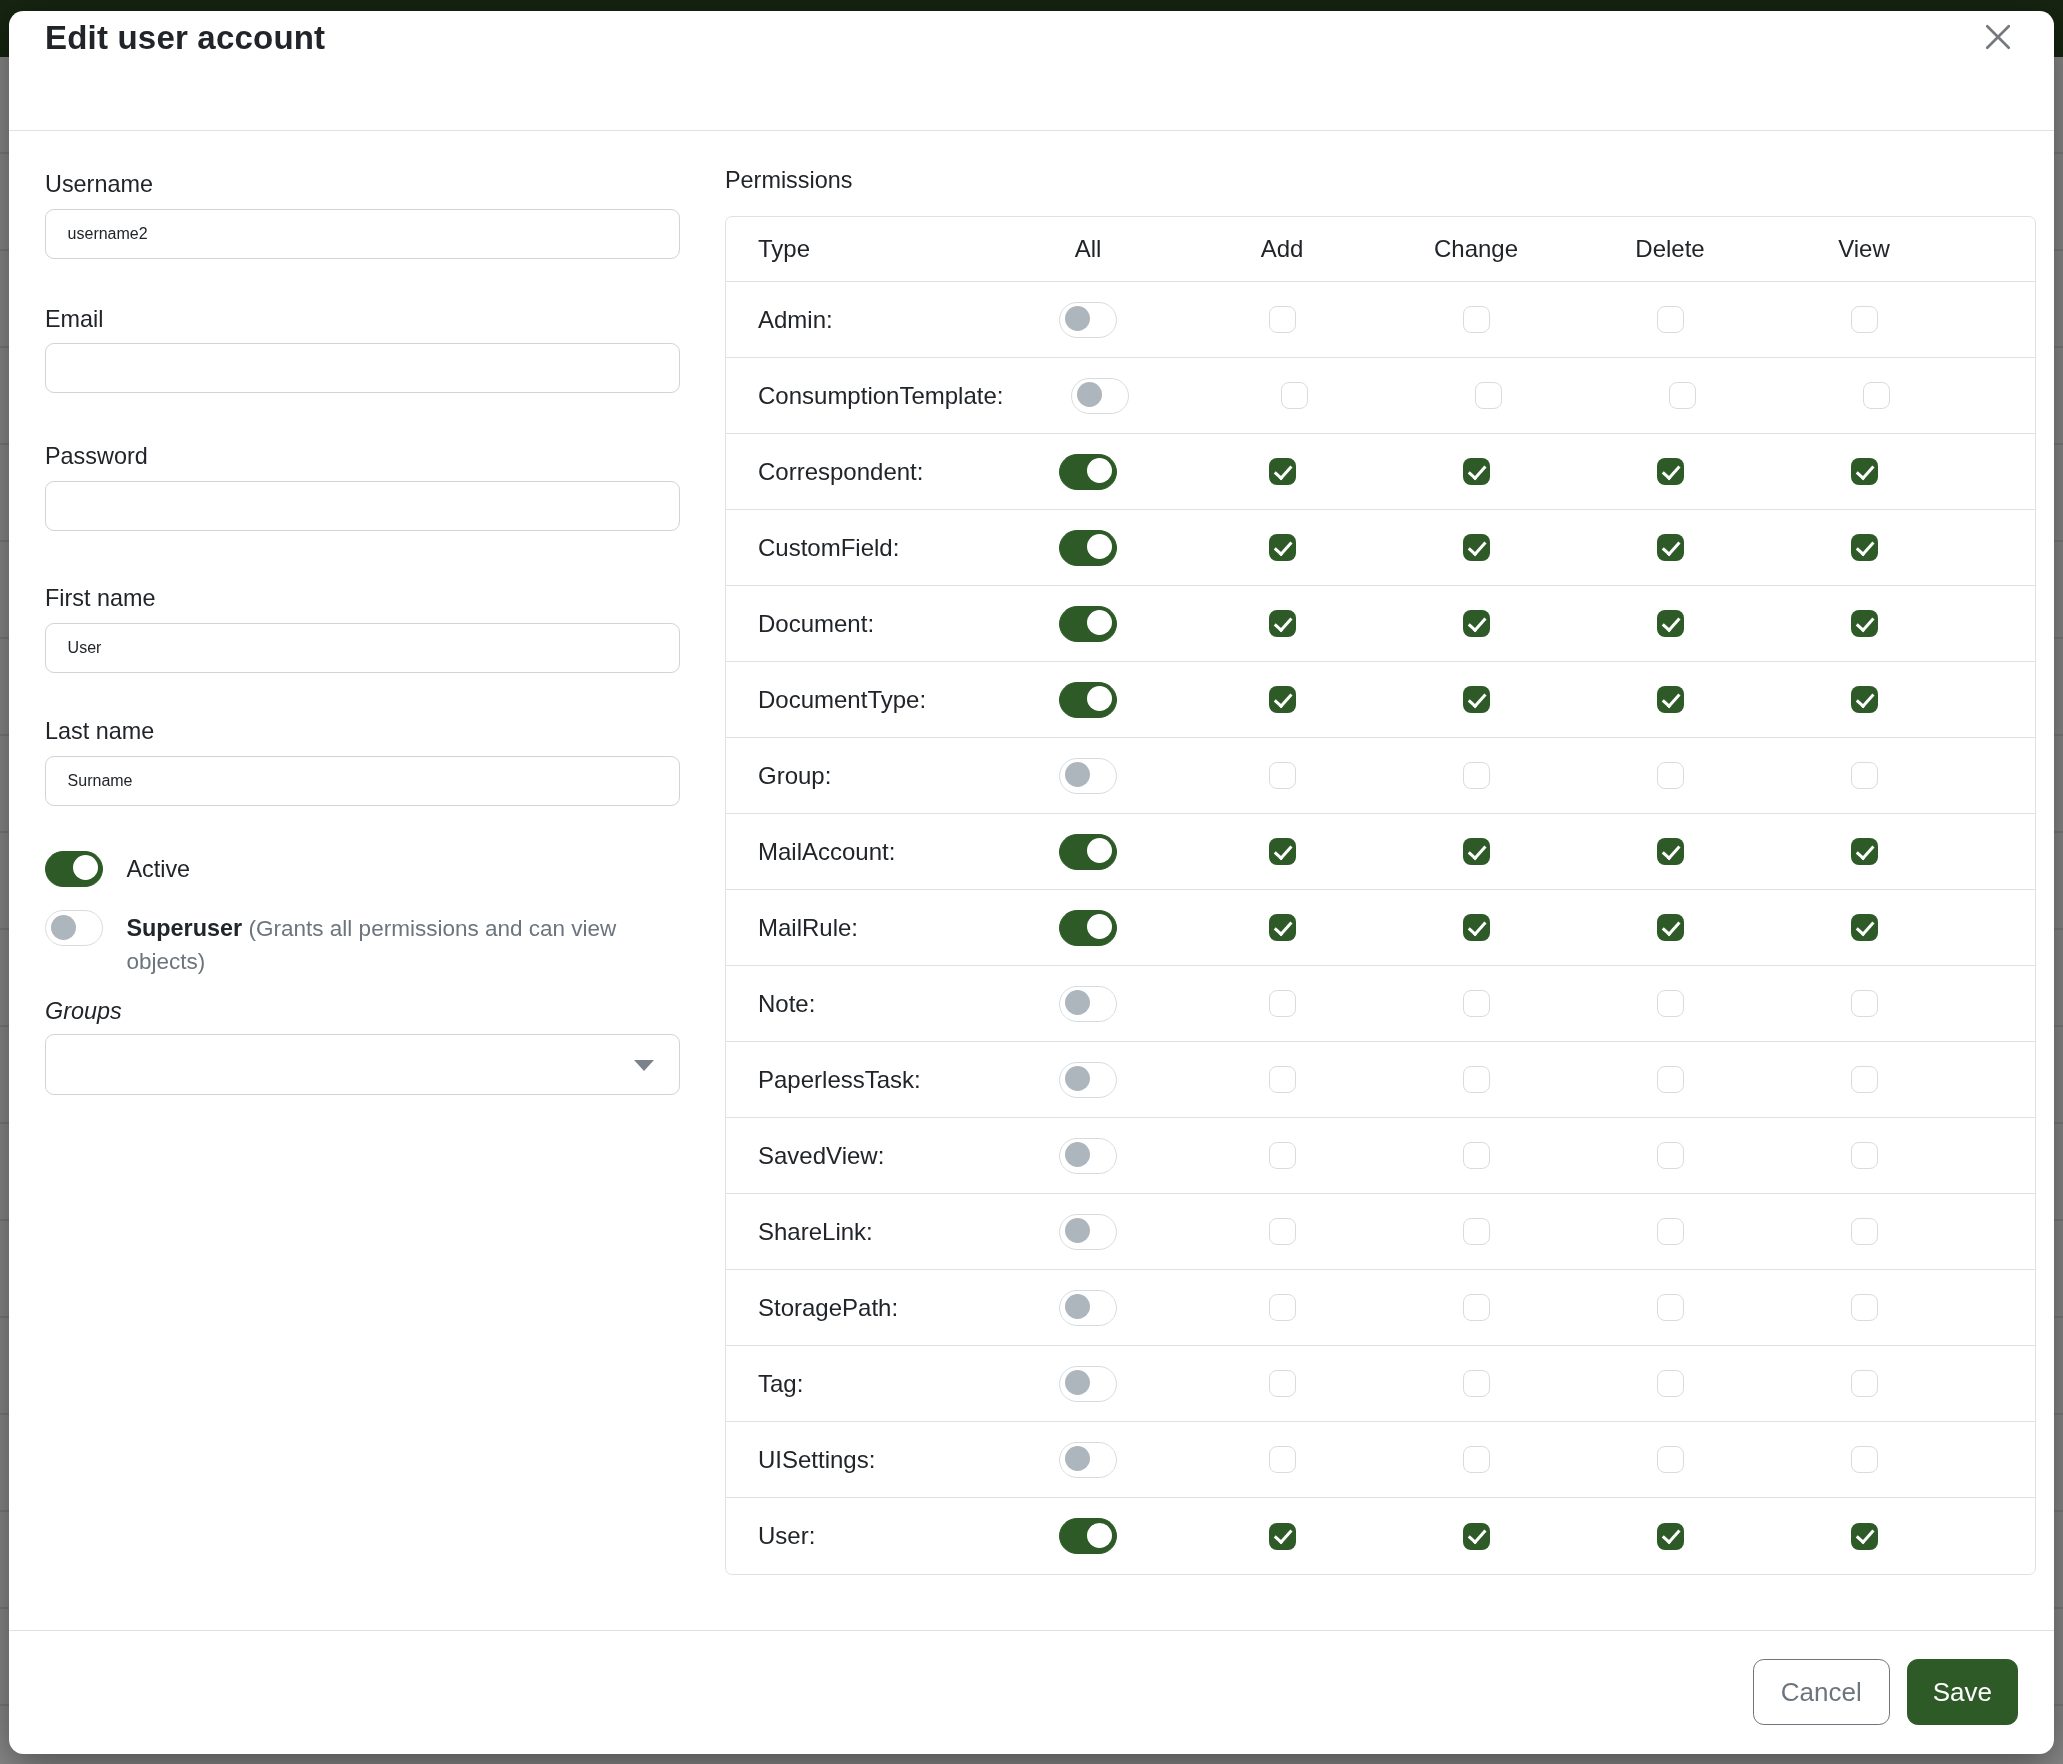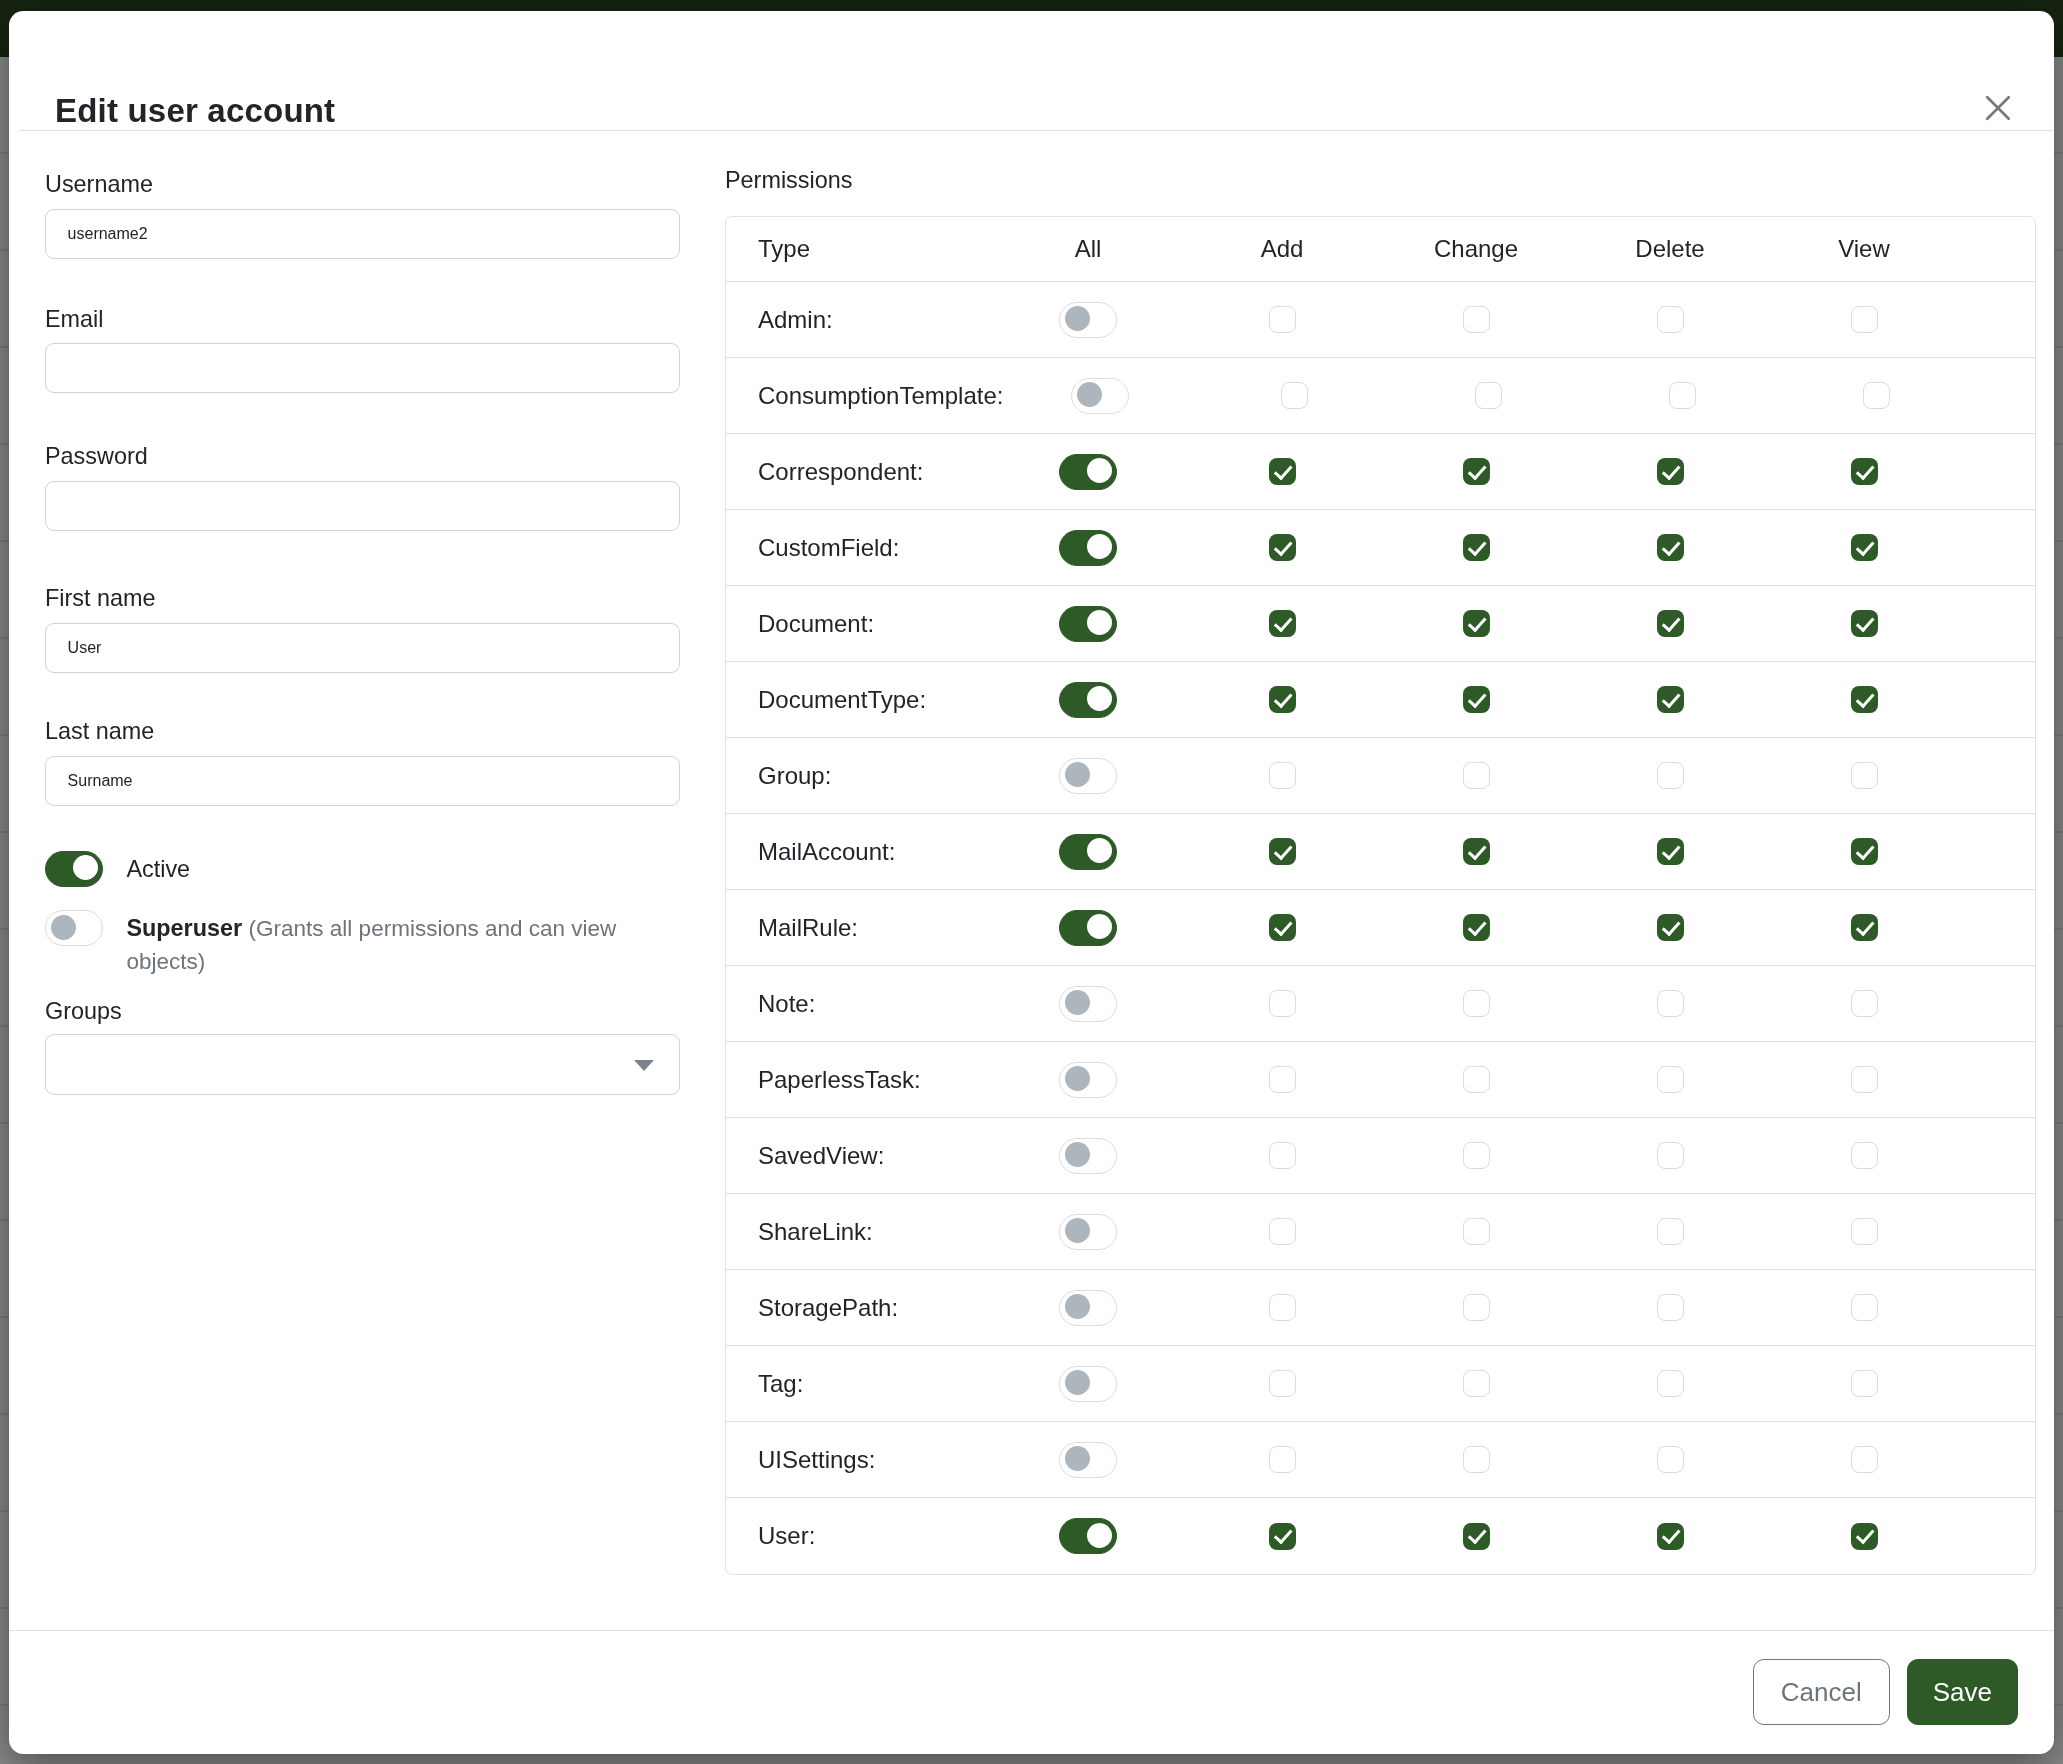--- a/index.html
+++ b/index.html
@@ -16,22 +16,22 @@
   }
   *{margin:0;padding:0;box-sizing:border-box;}
   html,body{width:2063px;height:1764px;overflow:hidden;}
   body{font-family:"Liberation Sans",sans-serif;background:var(--backdrop-gray);position:relative;}
   .backdrop-top{position:absolute;top:0;left:0;right:0;height:57px;background:var(--backdrop-top);}
   .backdrop-page{position:absolute;top:57px;left:0;right:0;bottom:0;
     background:repeating-linear-gradient(to bottom,var(--backdrop-gray) 0 95px,var(--backdrop-line) 95px 97px);}
   
   .modal{position:absolute;left:9px;top:10.8px;width:2045px;height:1743px;background:#fff;
     border-radius:14.4px;box-shadow:0 10.8px 43px rgba(0,0,0,.45);display:flex;flex-direction:column;}
-  .modal-header{height:120px;flex:0 0 120px;display:flex;align-items:flex-end;padding:0 36px;
-    border-bottom:1.8px solid var(--border);margin-left:10px;}
+  .modal-header{height:120px;flex:0 0 120px;display:flex;align-items:flex-start;padding:8px 36px;
+    border-bottom:1.8px solid var(--border);}
   .modal-title{font-size:33px;font-weight:600;color:var(--text);letter-spacing:0.2px;flex:1;}
   .close-btn{width:40px;height:40px;display:flex;align-items:center;justify-content:center;
     background:none;border:none;cursor:pointer;}
   .modal-body{flex:1;position:relative;}
   
   .form-col{position:absolute;left:36px;top:0;width:635px;}
   .field-label{font-size:23.4px;color:var(--text);line-height:27px;}
   .mt-first{margin-top:40px;}
   .text-input{display:block;width:635px;height:50px;border:1.8px solid var(--input-border);
     border-radius:9px;font-family:inherit;font-size:16px;color:var(--text);padding:0 21.6px;
@@ -45,21 +45,21 @@
   .switch{position:relative;width:58px;height:36px;border-radius:18px;flex:0 0 58px;cursor:pointer;}
   .switch .knob{position:absolute;width:25px;height:25px;border-radius:50%;top:3.6px;}
   .switch.off{background:#fff;border:1.8px solid var(--ctl-border);}
   .switch.off .knob{left:4.5px;background:var(--knob-off);}
   .switch.on{background:var(--primary);border:1.8px solid var(--primary);}
   .switch.on .knob{right:4.5px;background:#fff;}
   .switch-text{margin-left:23.4px;font-size:23.4px;line-height:32px;color:var(--text);width:540px;margin-top:1.8px;}
   .switch-label{font-weight:600;}
   .switch-row.active .switch-label{font-weight:500;}
   .switch-hint{color:var(--muted);font-weight:400;font-size:22.5px;}
-  .lbl-groups{margin-top:20px;}
+  .lbl-groups{margin-top:20px;font-style:italic;}
   .select-box{position:relative;width:635px;height:61px;border:1.8px solid var(--input-border);
     border-radius:9px;margin-top:9px;background:#fff;cursor:pointer;}
   .select-caret{position:absolute;right:25px;top:50%;margin-top:-4.5px;width:0;height:0;
     border-left:10px solid transparent;border-right:10px solid transparent;border-top:11.7px solid #7a838b;}
   
   .perm-col{position:absolute;left:716px;top:0;width:1311px;}
   .perm-title{font-size:23.4px;color:var(--text);line-height:27px;margin-top:36px;}
   .perm-card{margin-top:22.5px;border:1.8px solid var(--border);border-radius:7px;overflow:hidden;background:#fff;}
   .perm-grid{display:grid;grid-template-columns:1fr 194px 194px 194px 194px 194px;
     align-items:center;padding-left:32px;padding-right:74px;}

